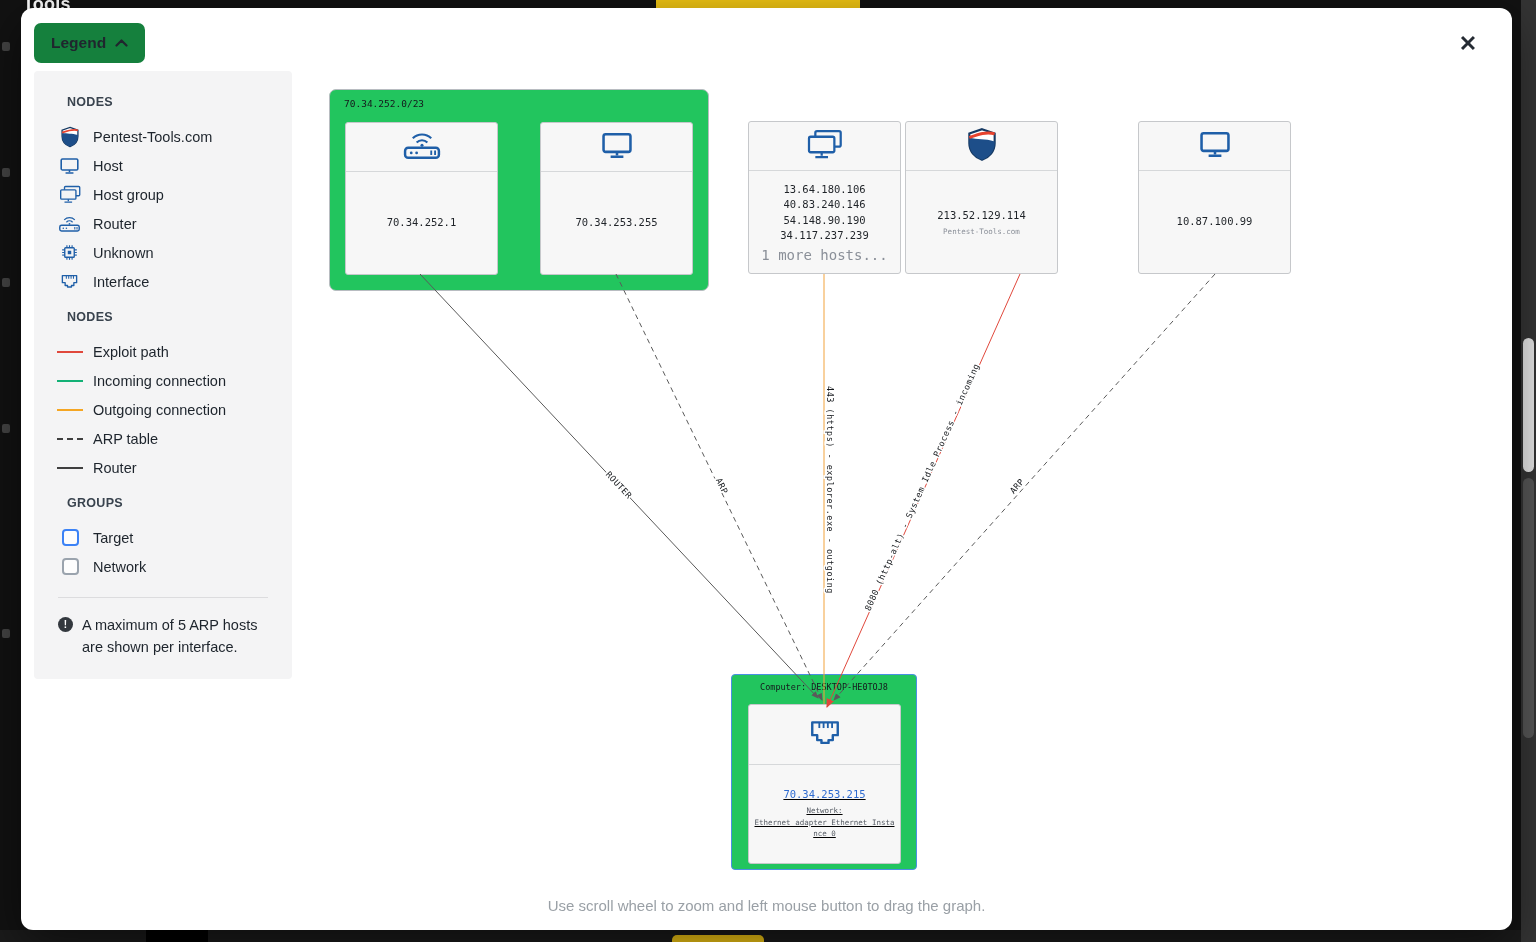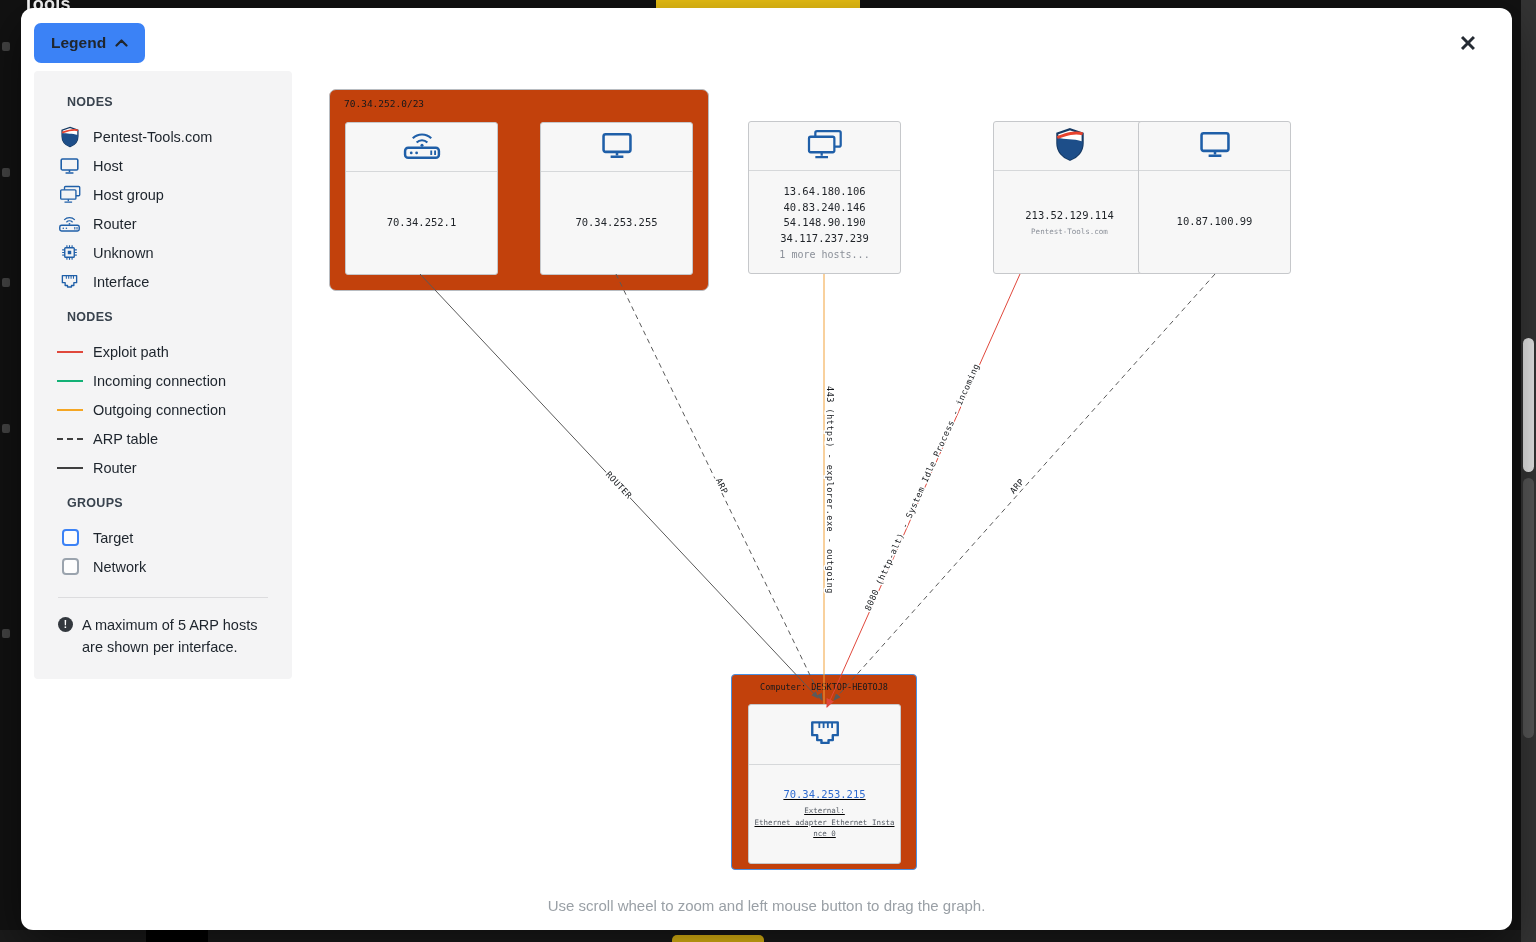--- a/index.html
+++ b/index.html
@@ -49,21 +49,21 @@
 
   
   .modal {
     position:absolute; left:21px; top:8px; width:1491px; height:922px;
     background:#ffffff; border-radius:12px;
     box-shadow:0 14px 48px rgba(0,0,0,.5);
     overflow:hidden;
   }
   .legend-btn {
     position:absolute; left:13px; top:15px; height:40px; padding:4px 17px;
-    background:#3b82f6; border:none; border-radius:7px;
+    background:#15803d; border:none; border-radius:7px;
     font-family:inherit; font-weight:700; font-size:15.5px; color:#20262e;
     display:flex; align-items:center; gap:9px; cursor:pointer;
   }
   .close-btn {
     position:absolute; right:28px; top:20px; width:32px; height:32px;
     background:none; border:none; font-size:22px; font-weight:700;
     color:#252b33; cursor:pointer; line-height:32px; text-align:center;
     font-family:inherit;
   }
 
@@ -98,21 +98,21 @@
     font-size:14.5px; color:#1d242c; line-height:1.55;
   }
   .info-icon {
     width:15px; height:15px; border-radius:50%; background:#33383e; color:#fff;
     font-size:10px; font-weight:700; display:flex; align-items:center; justify-content:center;
     flex:none; margin-top:3px;
   }
 
   
   .group-box {
-    position:absolute; background:#c2410c; border:1px solid #b8bcc1; border-radius:7px;
+    position:absolute; background:#22c55e; border:1px solid #b8bcc1; border-radius:7px;
   }
   .network-group { left:308px; top:81px; width:380px; height:202px; }
   .target-group  { left:710px; top:666px; width:186px; height:196px;
                    border:1.5px solid #4a90e2; border-radius:4px; }
   .group-label {
     font-family:"DejaVu Sans Mono", monospace; font-size:9.5px; color:#15181c;
     padding:8px 0 0 14px;
   }
   .target-label {
     font-family:"DejaVu Sans Mono", monospace; font-size:8.5px; color:#15181c;
@@ -125,21 +125,21 @@
   }
   .node-icon-area {
     height:49px; flex:none; display:flex; align-items:center; justify-content:center;
     border-bottom:1px solid #d6d8da;
   }
   .node-body {
     flex:1; display:flex; flex-direction:column; align-items:center; justify-content:center;
     font-family:"DejaVu Sans Mono", monospace; font-size:10.5px; color:#1f2328;
   }
   .node-ip { line-height:15.5px; }
-  .node-more { font-size:10px; color:#8a8f98; margin-top:3px; }
+  .node-more { font-size:14px; color:#8a8f98; margin-top:3px; }
   .node-sub  { font-size:7.5px; color:#8a8f98; margin-top:4px; }
   .iface-node { width:153px; height:160px;text-decoration:underline; }
   .iface-node .node-icon-area { height:60px; }
   .iface-ip { color:#2e6bd0; font-size:10.5px; }
   .iface-line { font-size:7.5px; color:#555b63; line-height:11.5px; }
   .iface-line.first { margin-top:5px; }
 
   
   .edges { position:absolute; left:0; top:0; pointer-events:none; }
   .e-dark   { stroke:#5a5a5a; stroke-width:1; }
@@ -385,21 +385,21 @@
     </div>
     <div class="node-body">
       <div class="node-ip">13.64.180.106</div>
       <div class="node-ip">40.83.240.146</div>
       <div class="node-ip">54.148.90.190</div>
       <div class="node-ip">34.117.237.239</div>
       <div class="node-more">1 more hosts...</div>
     </div>
   </div>
 
-  <div class="node" style="left:972px; top:113px">
+  <div class="node" style="left:884px; top:113px">
     <div class="node-icon-area">
       <span>
         <svg width="32" height="35" viewBox="0 0 24 26">
           <path d="M12 1.5 L21.5 4.8 V12 C21.5 18 17.5 22.5 12 24.5 C6.5 22.5 2.5 18 2.5 12 V4.8 Z" fill="#ffffff" stroke="#173a63" stroke-width="1.6"></path>
           <path d="M12 24.5 C6.5 22.5 2.5 18 2.5 12 V8 C8.5 9.5 14 8.5 21.5 10.7 V12 C21.5 18 17.5 22.5 12 24.5 Z" fill="#1d4e89"></path>
           <path d="M2.5 7.8 C9 5.5 15 3.2 21.5 5" fill="none" stroke="#e8432e" stroke-width="2.2"></path>
         </svg>
       </span>
     </div>
     <div class="node-body">
@@ -433,21 +433,21 @@
             <path d="M3 3 h18 v9 h-3.5 v3.5 h-3 v2 h-5 v-2 h-3 v-3.5 H3 Z" fill="none" stroke="#1f5fa8" stroke-width="1.7" stroke-linejoin="round"></path>
             <line x1="8" y1="3" x2="8" y2="7" stroke="#1f5fa8" stroke-width="1.3"></line>
             <line x1="11" y1="3" x2="11" y2="7" stroke="#1f5fa8" stroke-width="1.3"></line>
             <line x1="14" y1="3" x2="14" y2="7" stroke="#1f5fa8" stroke-width="1.3"></line>
             <line x1="17" y1="3" x2="17" y2="7" stroke="#1f5fa8" stroke-width="1.3"></line>
           </svg>
         </span>
       </div>
       <div class="node-body">
         <div class="iface-ip">70.34.253.215</div>
-        <div class="iface-line first">External:</div>
+        <div class="iface-line first">Network:</div>
         <div class="iface-line">Ethernet adapter Ethernet Insta</div>
         <div class="iface-line">nce 0</div>
       </div>
     </div>
   </div>
 
   <svg class="edges" width="1491" height="922" viewBox="0 0 1491 922">
     <defs>
       <marker id="m-dark" viewBox="0 0 8 8" refX="6.5" refY="4" markerWidth="8" markerHeight="8" orient="auto">
         <path d="M0 1 L7.5 4 L0 7 Z" fill="#5a5a5a"></path>

